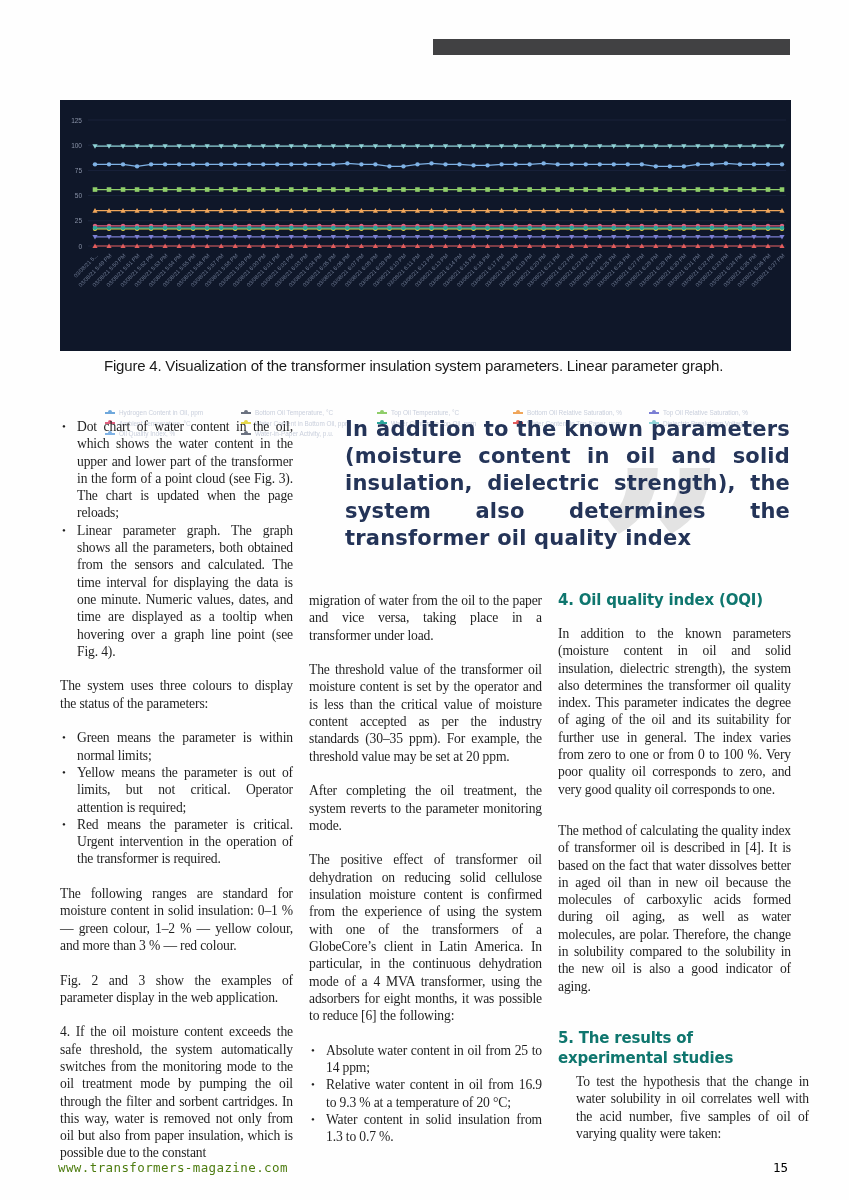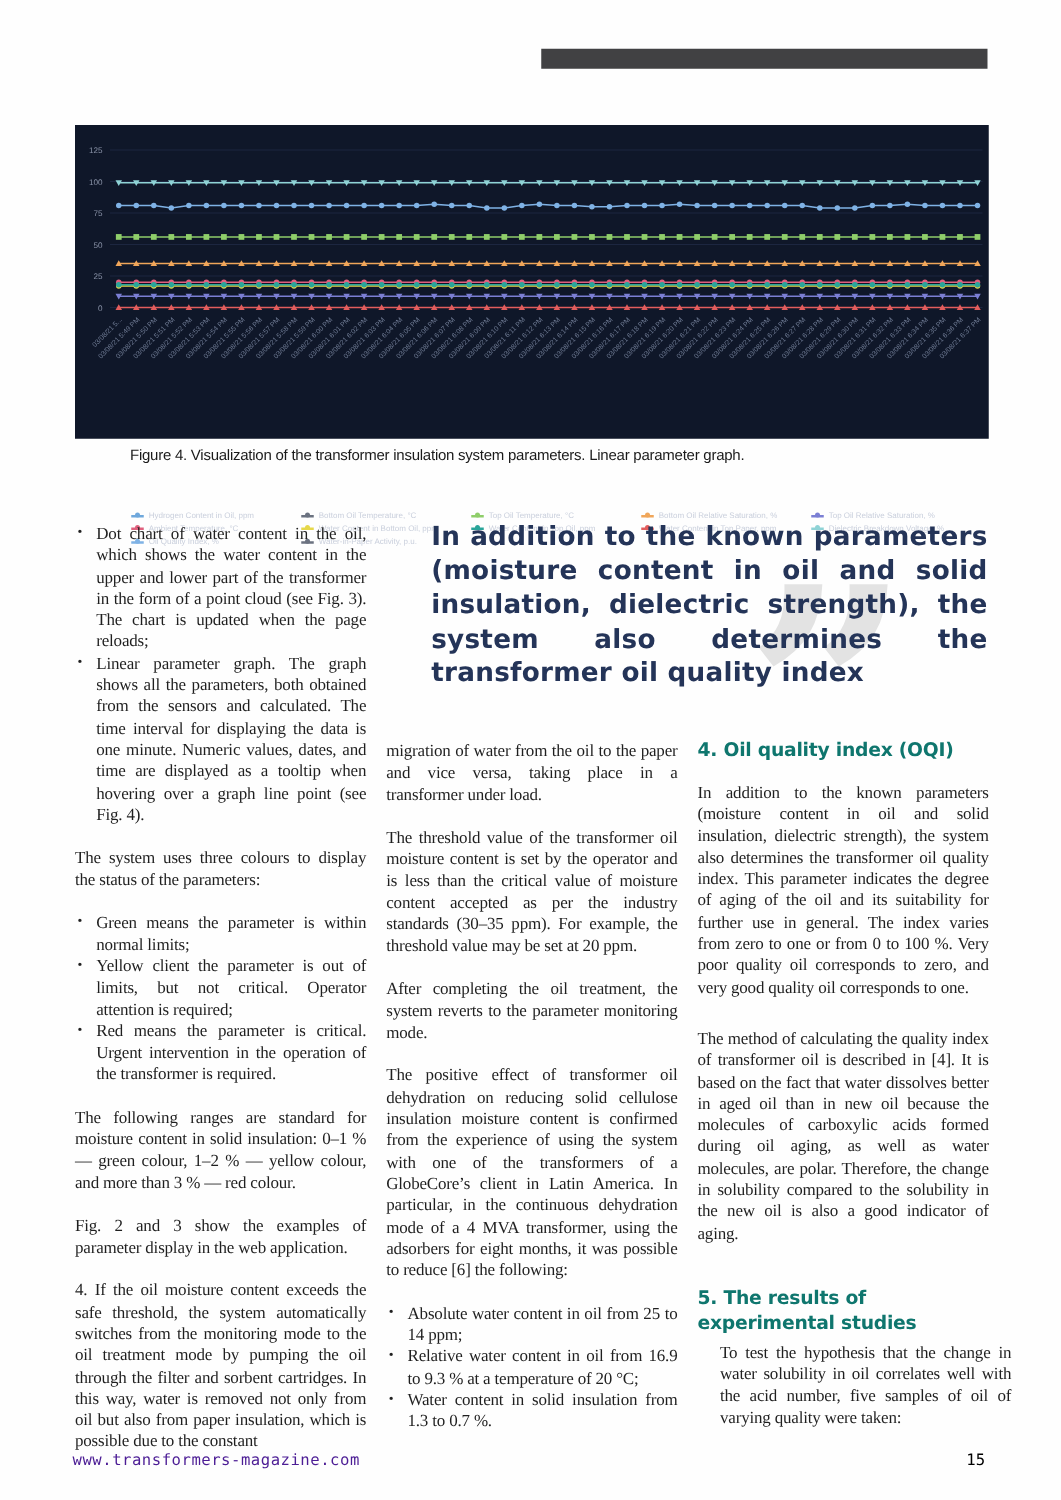--- a/index.html
+++ b/index.html
@@ -1,36 +1,36 @@
 <!DOCTYPE html>
 <html><head>
 <meta charset="utf-8">
 <style>
   html, body { margin:0; padding:0; background:#fefefe; }
   body { width:849px; height:1200px; position:relative; overflow:hidden; font-family:"Liberation Serif", serif; color:#1f1f1f; }
   .top-bar { position:absolute; left:433px; top:39px; width:357px; height:16px; background:#414143; }
   .chart { position:absolute; left:60px; top:100px; width:731px; height:251px; background:#0f1729; }
   .chart svg { position:absolute; left:0; top:0; }
-  .caption { position:absolute; left:60px; top:357px; width:700px; font-family:"Liberation Sans", sans-serif; font-size:12px; letter-spacing:-0.2px; color:#1a1a1a;padding-left:44px; }
+  .caption { position:absolute; left:60px; top:357px; width:700px; font-family:"Liberation Sans", sans-serif; font-size:15px; letter-spacing:-0.2px; color:#1a1a1a;padding-left:44px; }
   .col { position:absolute; font-size:13.6px; line-height:17.3px; text-align:justify; letter-spacing:-0.15px; }
   .col p { margin:0 0 17.3px 0; }
   .col ul { margin:0 0 17.3px 0; padding:0; list-style:none; }
   .col li { position:relative; padding-left:17px; }
   .col li::before { content:"•"; position:absolute; left:2px; top:0; font-size:11px; }
   .col-left { left:60px; top:418px; width:233px; }
   .col-mid { left:309px; top:592px; width:233px; }
   .col-right { left:558px; top:625px; width:233px; }
   .pull { position:absolute; left:345px; top:416px; width:445px; font-family:"DejaVu Sans", sans-serif; font-weight:bold; color:#243458; font-size:21px; line-height:27.2px; text-align:justify; text-align-last:left; letter-spacing:0.2px; z-index:2; }
   .quote-mark { position:absolute; left:596px; top:440px; font-family:"DejaVu Serif", serif; font-weight:bold; font-size:230px; line-height:230px; color:#e3e3e3; z-index:1; }
   .h2 { position:absolute; font-family:"DejaVu Sans", sans-serif; font-weight:bold; color:#0f766e; font-size:15px; line-height:20px; letter-spacing:-0.2px; }
   .h-oqi { left:558px; top:590px; width:240px; }
   .h-results { left:558px; top:1028px; width:240px; }
   .col-right2 { left:558px; top:822px; width:233px; }
   .col-right3 { left:558px; top:1073px; width:233px;margin-left:18px; }
-  .footer-url { position:absolute; left:58px; top:1160px; font-family:"DejaVu Sans Mono", monospace; font-size:12.5px; color:#4c1d95; letter-spacing:0.4px; }
+  .footer-url { position:absolute; left:58px; top:1160px; font-family:"DejaVu Sans Mono", monospace; font-size:12.5px; color:#4d7c0f; letter-spacing:0.4px; }
   .footer-page { position:absolute; left:773px; top:1160px; font-family:"DejaVu Sans Mono", monospace; font-size:12.5px; color:#000000; }
   .legend { position:absolute; left:45px; top:309px; width:680px; font-family:"Liberation Sans", sans-serif; font-size:6.4px; color:#c9cfdc; }
   .legend-item { position:absolute; white-space:nowrap; display:flex; align-items:center; }
   .legend-swatch { display:inline-block; width:10px; height:2px; margin-right:4px; position:relative; }
   .legend-swatch::after { content:""; position:absolute; left:3px; top:-2px; width:4px; height:4px; border-radius:50%; background:inherit; }
 </style>
 </head>
 <body>
 
 <div class="top-bar"></div>
@@ -614,21 +614,21 @@
 <div class="caption">Figure 4. Visualization of the transformer insulation system parameters. Linear parameter graph.</div>
 
 <div class="col col-left">
   <ul>
     <li>Dot chart of water content in the oil, which shows the water content in the upper and lower part of the transformer in the form of a point cloud (see Fig. 3). The chart is updated when the page reloads;</li>
     <li>Linear parameter graph. The graph shows all the parameters, both obtained from the sensors and calculated. The time interval for displaying the data is one minute. Numeric values, dates, and time are displayed as a tooltip when hovering over a graph line point (see Fig. 4).</li>
   </ul>
   <p>The system uses three colours to display the status of the parameters:</p>
   <ul>
     <li>Green means the parameter is within normal limits;</li>
-    <li>Yellow client the parameter is out of limits, but not critical. Operator attention is required;</li>
+    <li>Yellow means the parameter is out of limits, but not critical. Operator attention is required;</li>
     <li>Red means the parameter is critical. Urgent intervention in the operation of the transformer is required.</li>
   </ul>
   <p>The following ranges are standard for moisture content in solid insulation: 0–1 % — green colour, 1–2 % — yellow colour, and more than 3 % — red colour.</p>
   <p>Fig. 2 and 3 show the examples of parameter display in the web application.</p>
   <p>4. If the oil moisture content exceeds the safe threshold, the system automatically switches from the monitoring mode to the oil treatment mode by pumping the oil through the filter and sorbent cartridges. In this way, water is removed not only from oil but also from paper insulation, which is possible due to the constant</p>
 </div>
 
 <div class="quote-mark">”</div>
 <div class="pull">In addition to the known parameters (moisture content in oil and solid insulation, dielectric strength), the system also determines the transformer oil quality index</div>
 

